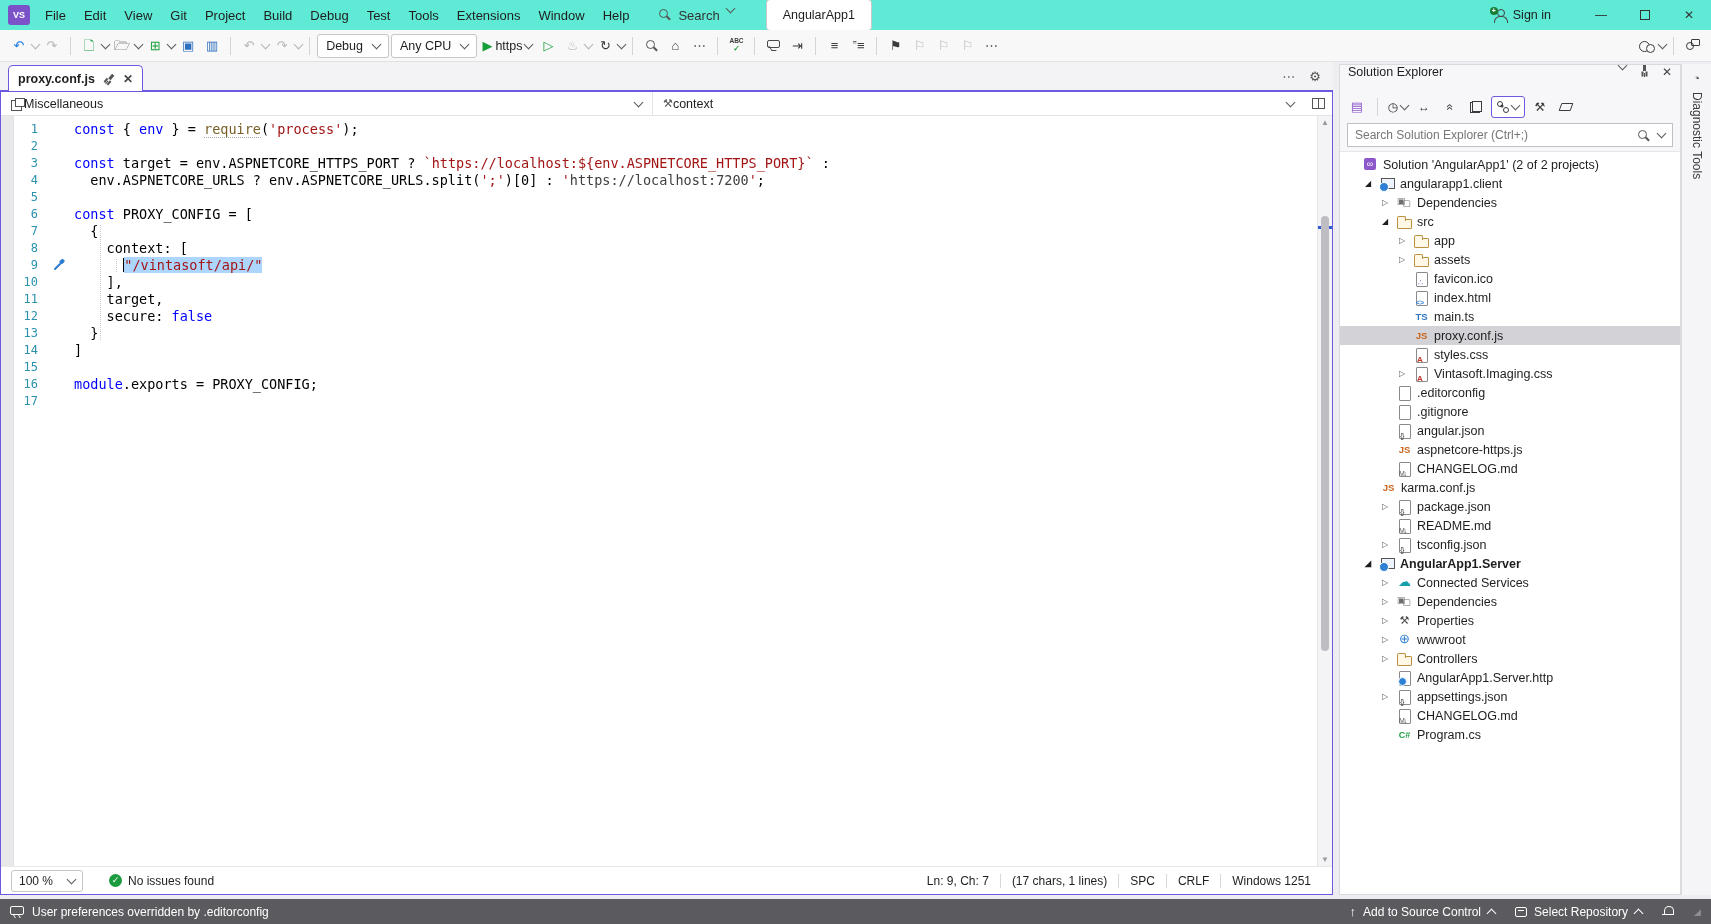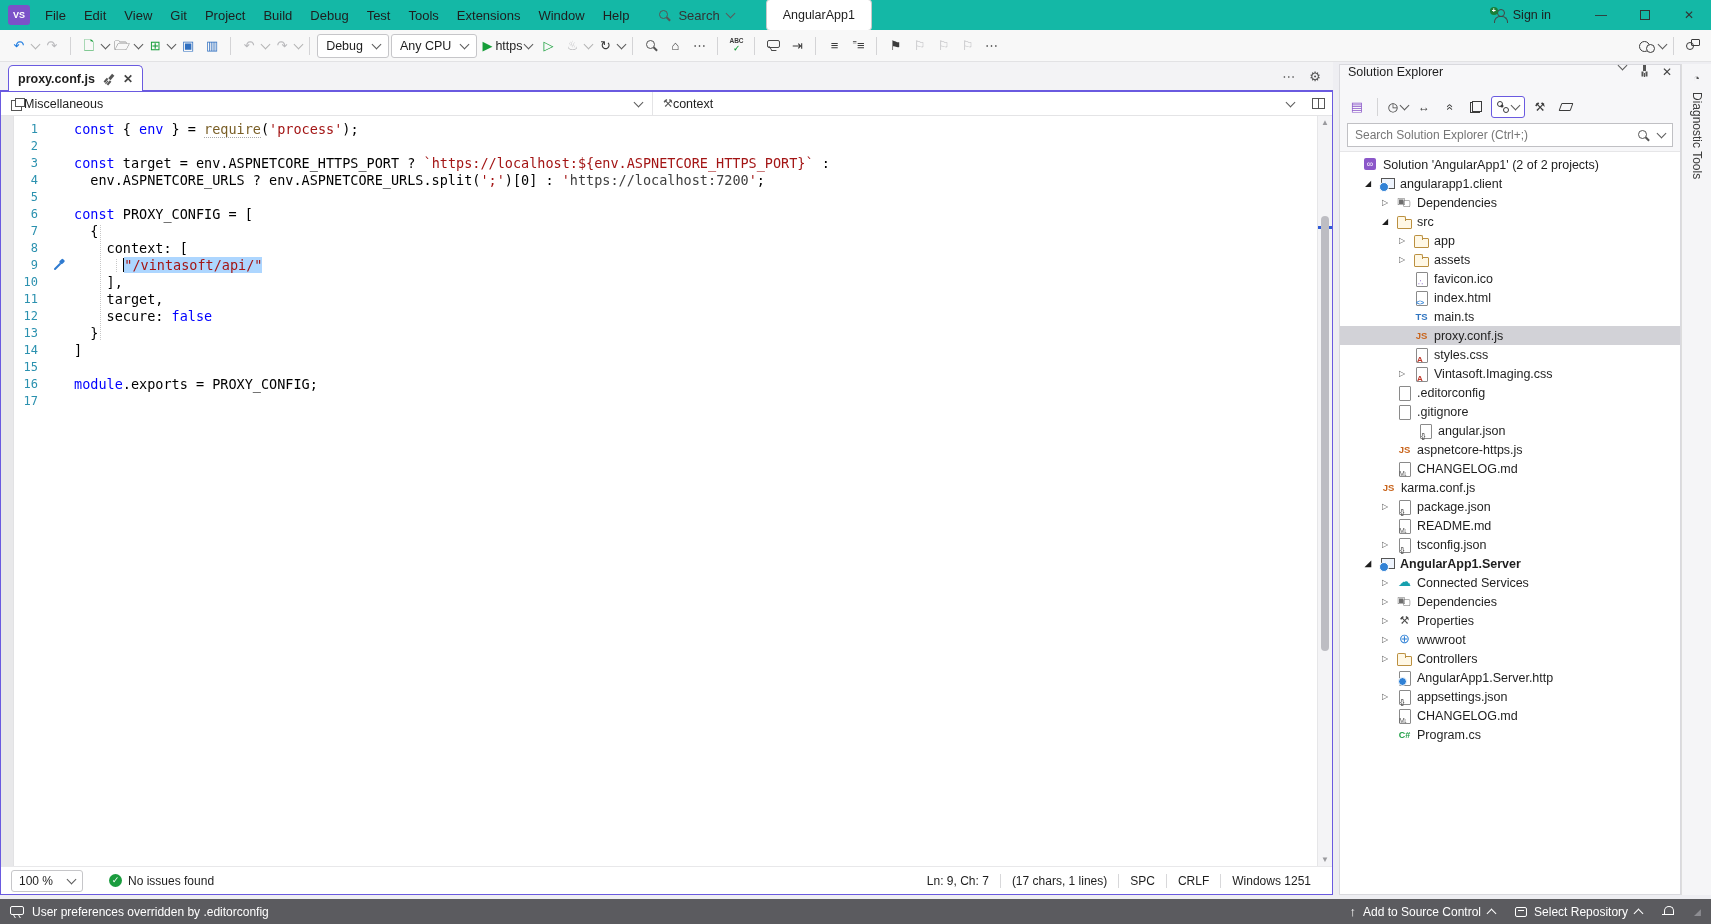--- a/index.html
+++ b/index.html
@@ -5,25 +5,25 @@
   *{box-sizing:border-box;margin:0;padding:0}
   html,body{width:1711px;height:924px;overflow:hidden}
   body{font-family:"Liberation Sans",sans-serif;background:#eeeef2;color:#1e1e1e;font-size:13px}
   #app{width:1711px;height:924px;display:flex;flex-direction:column}
   .spacer{flex:1}
   .chev{width:7px;height:7px;border-right:1.4px solid #5a5a5a;border-bottom:1.4px solid #5a5a5a;transform:rotate(45deg);display:inline-block;margin-top:-3px;flex:none}
   .chev.up{transform:rotate(225deg);margin-top:4px}
   .chev.dim{border-color:#b4b4b4}
 
   
-  #titlebar{height:30px;background:#14b8a6;display:flex;align-items:center;padding-left:8px;flex:none}
+  #titlebar{height:30px;background:#5eead4;display:flex;align-items:center;padding-left:8px;flex:none}
   #vs-logo{width:22px;height:20px;border-radius:3px;background:#7b52c8;color:#fff;font-weight:bold;font-size:9px;display:flex;align-items:center;justify-content:center;margin-right:6px}
   #menubar{display:flex;align-items:center}
   .menu-item{padding:4px 9px;font-size:13px;cursor:default;border-radius:4px}
-  #title-search{display:flex;align-items:center;gap:7px;padding:3px 10px;margin-left:10px;border-radius:4px;color:#333}
+  #title-search{display:flex;align-items:flex-start;gap:7px;padding:3px 10px;margin-left:10px;border-radius:4px;color:#333}
   .mag{position:relative;width:13px;height:13px;flex:none}
   .mag::before{content:"";position:absolute;left:1px;top:1px;width:7px;height:7px;border:1.5px solid #555;border-radius:50%}
   .mag::after{content:"";position:absolute;left:8px;top:9px;width:5px;height:1.6px;background:#555;transform:rotate(45deg)}
   #app-pill{background:#fff;border:1px solid #c9c9c9;border-radius:4px;padding:8px 16px;font-size:12.5px;margin-left:22px}
   #signin{display:flex;align-items:center;gap:6px;margin-right:28px;font-size:12.5px}
   .person{position:relative;width:15px;height:13px}
   .person::before{content:"";position:absolute;left:5px;top:0;width:6px;height:6px;border:1.4px solid #444;border-radius:50%}
   .person::after{content:"";position:absolute;left:2px;top:7px;width:12px;height:6px;border:1.4px solid #444;border-bottom:none;border-radius:6px 6px 0 0}
   .person .plus{position:absolute;left:-2px;top:-2px;width:8px;height:8px;background:#1a7f37;color:#fff;border-radius:50%;font-size:7px;line-height:8px;text-align:center;font-weight:bold}
   .win-btn{width:44px;height:30px;display:flex;align-items:center;justify-content:center;font-size:12px;color:#333}
@@ -598,21 +598,21 @@
           <div class="tree-row" style="padding-left: 38px;">
             <span class="arrow"></span>
             <span class="tic tic-doc"></span>
             <span>.editorconfig</span>
           </div>
           <div class="tree-row" style="padding-left: 38px;">
             <span class="arrow"></span>
             <span class="tic tic-doc"></span>
             <span>.gitignore</span>
           </div>
-          <div class="tree-row" style="padding-left: 59px; text-align: center;">
+          <div class="tree-row" style="padding-left: 38px; text-align: center;">
             <span class="arrow"></span>
             <span class="tic tic-json"></span>
             <span>angular.json</span>
           </div>
           <div class="tree-row" style="padding-left: 38px;">
             <span class="arrow"></span>
             <span class="tic tic-js"></span>
             <span>aspnetcore-https.js</span>
           </div>
           <div class="tree-row" style="padding-left: 38px;">

